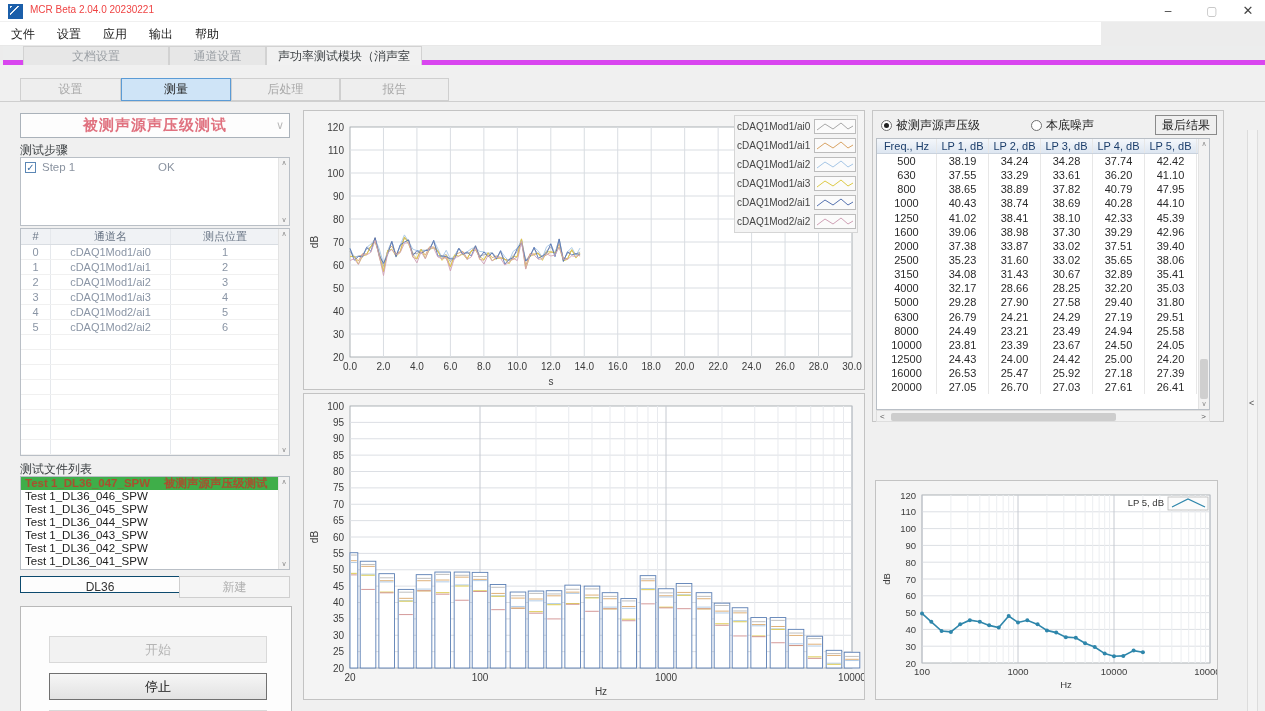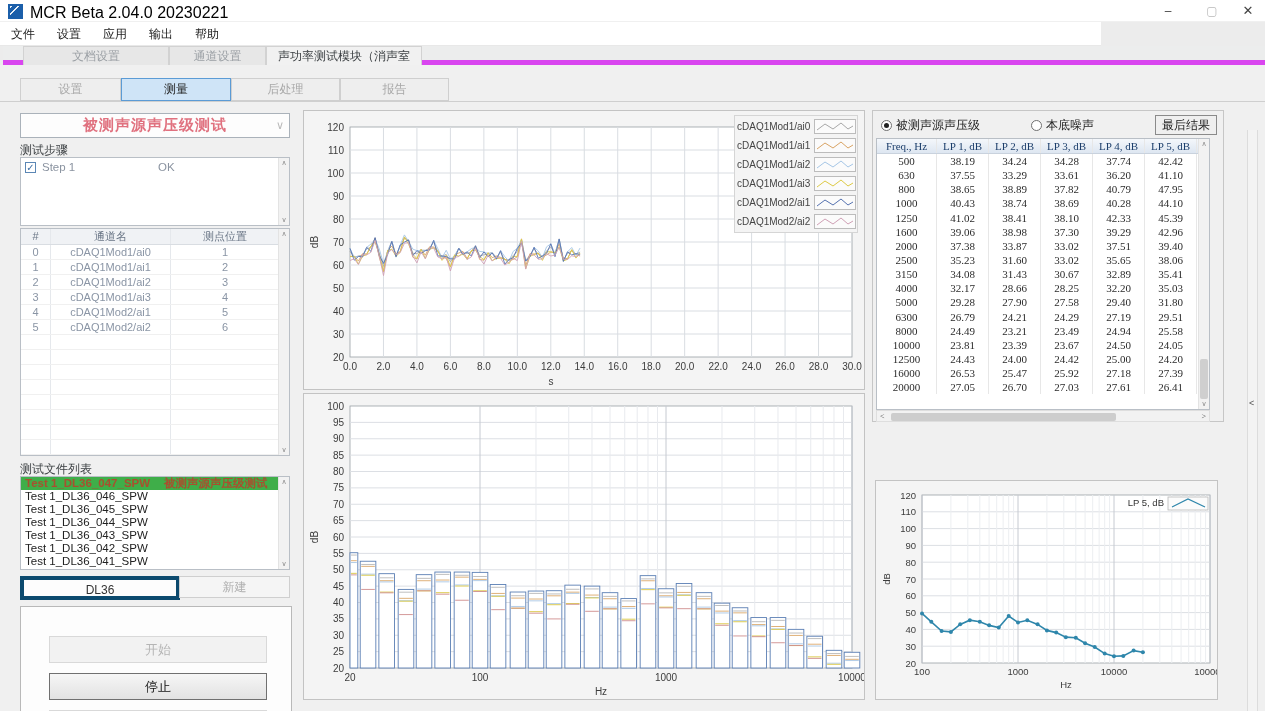--- a/index.html
+++ b/index.html
@@ -5,21 +5,21 @@
   * { box-sizing: border-box; margin: 0; padding: 0; }
   html,body { width:1265px; height:711px; overflow:hidden; }
   body { position:relative; background:#ececec; font-family:"Liberation Sans","DejaVu Sans",sans-serif; font-size:12px; color:#333; }
   .abs { position:absolute; }
 
   
   #titlebar { left:0; top:0; width:1265px; height:22px; background:#ffffff; border-bottom:1px solid #f0f0f0; }
   #app-icon { left:8px; top:4px; width:15px; height:15px; background:#1b5faa; }
   #app-icon:before { content:""; position:absolute; left:2px; top:2px; width:11px; height:11px;
       background:linear-gradient(135deg,#fff 0 2px,transparent 2px 5px,#fff 5px 7px,transparent 7px); opacity:.9; }
-  #window-title { left:30px; top:4px; color:#000000; font-size:16px; }
+  #window-title { left:30px; top:4px; color:#ef4444; font-size:10px; }
   .wbtn { top:0; width:40px; height:22px; text-align:center; line-height:22px; color:#444; font-size:12px; }
   #btn-min { left:1148px; } #btn-max { left:1192px; color:#b9b9b9; } #btn-close { left:1228px; font-size:13px; }
 
   #menubar { left:0; top:22px; width:1101px; height:24px; background:#ffffff; border-bottom:1px solid #e8e8e8; }
   .menu-item { float:left; padding:4px 11px; color:#222; }
 
   
   #maintabs { left:3px; top:46px; width:1265px; height:19px; background:#eceded; border-bottom:5px solid #d946ef; }
   .maintab { position:absolute; top:0; height:19px; line-height:18px; text-align:center;
       background:#e7e7e7; border:1px solid #d2d2d2; border-bottom:none; color:#9a9fa4; font-size:12px; }
@@ -48,21 +48,21 @@
   .ct-header { display:flex; background:#f0f2f5; border-bottom:1px solid #d9dde2; color:#6a7686; height:16px; line-height:15px; }
   .ct-row { display:flex; height:15px; line-height:14px; color:#8a95a5; border-bottom:1px solid #f0f0f0; }
   .ct-c0 { width:30px; text-align:center; border-right:1px solid #e5e8ec; }
   .ct-c1 { width:120px; text-align:center; border-right:1px solid #e5e8ec; }
   .ct-c2 { width:108px; text-align:center; }
   #files-label { left:20px; top:396px; color:#3c4043; }
   #file-list { left:20px; top:411px; width:270px; height:94px; font-size:11.5px; }
   .file-row { height:13px; line-height:13px; padding:0 4px; color:#222; white-space:nowrap; display:flex; }
   .file-row.selected { background:#3fae49; color:#a8502f; font-weight:bold; }
   .file-tag { margin-left:14px; }
-  #btn-dl36 { left:20px; top:511px; width:160px; height:24px; background:#fdfdfd; border:4px solid #0c4a6e;
+  #btn-dl36 { left:20px; top:511px; width:160px; height:17px; background:#fdfdfd; border:1px solid #0c4a6e;
       text-align:center; line-height:20px; color:#333; }
   #btn-new { left:179px; top:511px; width:111px; height:22px; background:#f5f5f5; border:1px solid #cfcfcf;
       text-align:center; line-height:20px; color:#b0b0b0; }
   #run-group { left:20px; top:541px; width:272px; height:154px; background:#fdfdfd; border:1px solid #b9b9b9; }
   .run-btn { position:absolute; left:28px; width:218px; height:27px; text-align:center; line-height:25px; font-size:13px; }
   .run-btn.disabled { background:#f2f2f2; border:1px solid #d9d9d9; color:#b5b5b5; }
   #btn-stop { top:66px; background:linear-gradient(#f6f6f6,#e2e2e2); border:1px solid #707070; color:#111; }
   #btn-start { top:29px; } #btn-save { top:103px; }
 
   
@@ -76,21 +76,21 @@
   .chart-box { background:#f4f4f4; border:1px solid #c3c3c3; }
   #chart1-box { left:303px; top:45px; width:562px; height:280px; }
   #chart2-box { left:303px; top:328px; width:562px; height:307px; }
   #chart3-box { left:875px; top:415px; width:343px; height:220px; }
   #legend1 { position:absolute; right:6px; top:4px; width:124px; background:#f4f4f4; border:1px solid #d5d5d5; padding:1px 2px; }
   .lg-row { display:flex; align-items:center; height:19px; }
   .lg-label { flex:1; font-size:10px; color:#444; text-align:right; padding-right:4px; white-space:nowrap; }
   .lg-sample { width:42px; height:15px; border:1px solid #bcbcbc; background:#fbfbfb; flex:none; }
 
   
-  #right-top { left:872px; top:45px; width:352px; height:312px; background:#f0f0f0; border:1px solid #c6c6c6;font-family:Liberation Serif, serif; }
+  #right-top { left:872px; top:45px; width:352px; height:312px; background:#f0f0f0; border:1px solid #c6c6c6; }
   .radio-row { position:absolute; top:6px; font-size:12px; color:#222; display:flex; align-items:center; gap:4px; }
   .radio { width:11px; height:11px; border:1px solid #707070; border-radius:50%; background:#fff; position:relative; flex:none; }
   .radio.on:before { content:""; position:absolute; left:2px; top:2px; width:5px; height:5px; border-radius:50%; background:#222; }
   #btn-final { position:absolute; right:6px; top:4px; width:62px; height:20px; background:#efefef; border:1px solid #8a8a8a;
       text-align:center; line-height:18px; font-size:12px; color:#222; }
   #rt-table { position:absolute; left:3px; top:27px; width:334px; height:272px; background:#fff; border:1px solid #b9bfc6; font-size:11px; }
   .rt-header { display:flex; height:15px; line-height:14px; background:linear-gradient(#f4f7fb,#dde6f1);
       border-bottom:1px solid #c9d2dd; color:#1c3e6b; }
   .rt-row { display:flex; height:14.15px; line-height:14px; color:#2b2b2b; }
   .rt-cell { text-align:center; border-right:1px solid #e7e7e7; }

